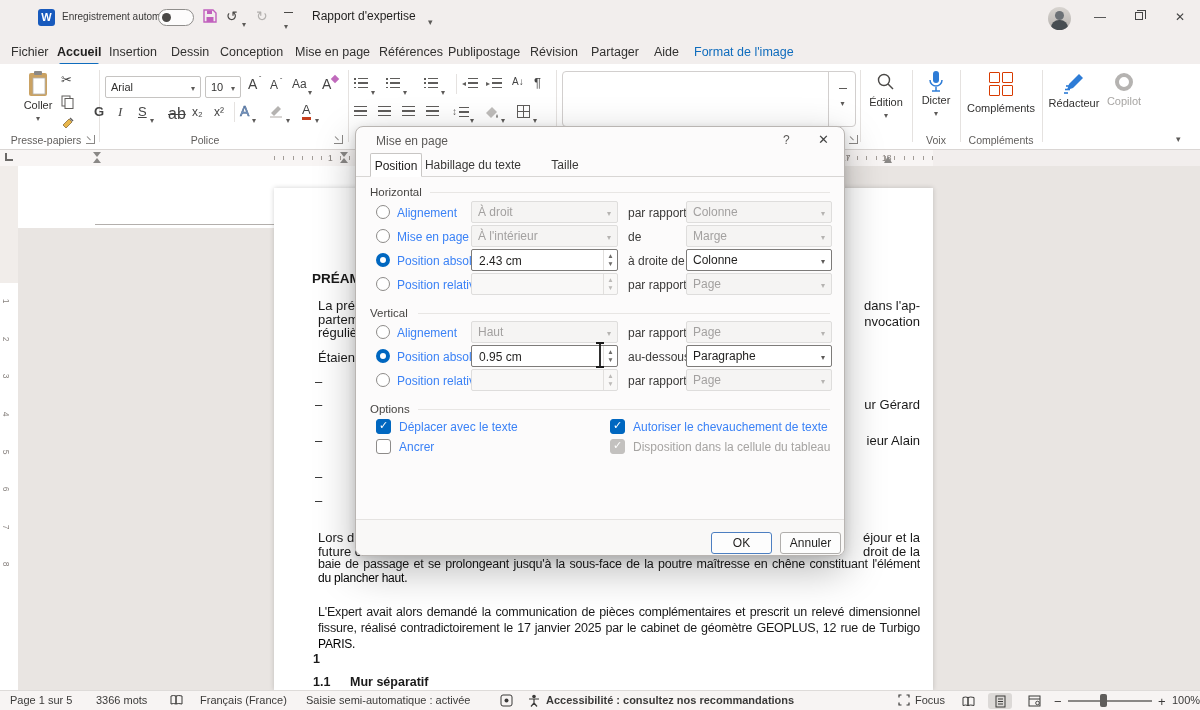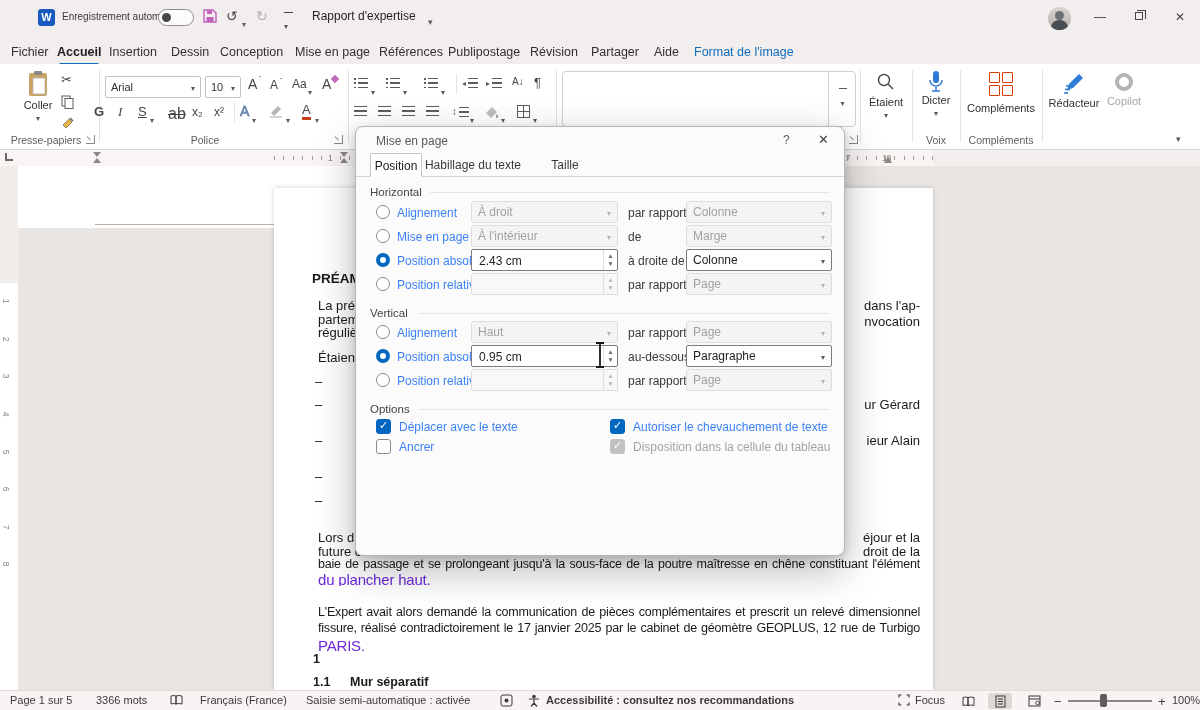--- a/index.html
+++ b/index.html
@@ -55,21 +55,21 @@
 .viewport{position:absolute;left:0;top:166px;width:1200px;height:524px;background:#e9e5e2}
 .rulerv{position:absolute;left:0;top:0;width:18px;height:524px;background:#f1edea}
 .rulervband{position:absolute;left:0;top:117px;width:18px;height:407px;background:#fff}
 .vrn{position:absolute;left:4px;font-size:8.5px;color:#8a8480;transform:rotate(90deg)}
 .page{position:absolute;left:274px;top:22px;width:659px;height:502px;background:#fff;box-shadow:0 0 5px rgba(0,0,0,.18)}
 .topstrip{position:absolute;left:18px;top:0;width:340px;height:62px;background:#fff}
 .doc{position:absolute;font-size:13px;color:#1a1a1a;white-space:nowrap}
 .doc.b{font-weight:bold}
 .jl{position:absolute;width:602px;height:15px;overflow:hidden;font-size:12.5px;letter-spacing:-0.2px;color:#1a1a1a;text-align:justify}
 .jl::after{content:"";display:inline-block;width:100%}
-.pl{position:absolute;height:15px;overflow:hidden;font-size:15px;letter-spacing:-0.2px;color:#6d28d9;white-space:nowrap}
+.pl{position:absolute;height:15px;overflow:hidden;font-size:12px;letter-spacing:-0.2px;color:#000000;white-space:nowrap}
 
 .dialog{position:absolute;left:355px;top:126px;width:490px;height:430px;background:#fcfbfb;border:1px solid #b9b5b2;border-radius:8px;box-shadow:0 14px 40px rgba(0,0,0,.28),0 3px 10px rgba(0,0,0,.14);overflow:hidden;z-index:20}
 .dtitle{position:absolute;left:20px;top:7px;font-size:12px;color:#5c5a58}
 .dtabs{position:absolute;left:0;top:26px;width:490px;height:24px;border-bottom:1px solid #d8d6d4}
 .dtab{position:absolute;top:0;height:24px;line-height:24px;text-align:center;font-size:12px;color:#3a3938}
 .dtab.active{background:#fff;border:1px solid #c8c6c4;border-bottom:1px solid #fff;border-radius:2px 2px 0 0;color:#1f1e1d}
 .gsec{position:absolute;left:14px;font-size:11.5px;color:#464442}
 .hair{position:absolute;height:1px;background:#e8e6e4}
 .drow{position:absolute;left:0;width:490px;height:22px}
 .radio{position:absolute;left:20px;top:4px;width:14px;height:14px;border-radius:50%;border:1px solid #8d8b89;background:#fff}
@@ -310,21 +310,21 @@
     </div>
   </div>
   <span class="lnch" style="left:849px"></span>
   <div class="vsep" style="left:860px"></div>
 
   <div class="bigbtn" style="left:864px;top:8px;width:44px">
     <svg width="20" height="20" viewBox="0 0 20 20">
           <circle cx="8" cy="8" r="5.5" fill="none" stroke="#4a4846" stroke-width="1.4"></circle>
           <line x1="12" y1="12" x2="17" y2="17" stroke="#4a4846" stroke-width="1.4"></line>
         </svg>
-    <span style="margin-top:4px">Étaient</span>
+    <span style="margin-top:4px">Édition</span>
     <span class="chv"></span>
   </div>
   <div class="vsep" style="left:912px"></div>
   <div class="bigbtn" style="left:914px;top:6px;width:44px">
     <svg width="18" height="24" viewBox="0 0 18 24">
           <rect x="6" y="1" width="6" height="12" rx="3" fill="#2e7cd6"></rect>
           <path d="M3 10 a6 6 0 0 0 12 0" fill="none" stroke="#2e7cd6" stroke-width="1.5"></path>
           <line x1="9" y1="17" x2="9" y2="21" stroke="#2e7cd6" stroke-width="1.5"></line>
           <line x1="5" y1="21" x2="13" y2="21" stroke="#2e7cd6" stroke-width="1.5"></line>
         </svg>
@@ -555,20 +555,24 @@
 
   <span class="cb on" style="left:20px;top:292px"></span>
   <span class="dlabel" style="left:43px;top:293px">Déplacer avec le texte</span>
   <span class="cb on" style="left:254px;top:292px"></span>
   <span class="dlabel" style="left:277px;top:293px">Autoriser le chevauchement de texte</span>
   <span class="cb" style="left:20px;top:312px"></span>
   <span class="dlabel" style="left:43px;top:313px">Ancrer</span>
   <span class="cb dison" style="left:254px;top:312px"></span>
   <span class="dlabel" style="left:277px;top:313px;color:#a6a4a2">Disposition dans la cellule du tableau</span>
 
+  <div class="dfooter">
+    <span class="dbtn def" style="left:355px">OK</span>
+    <span class="dbtn std" style="left:424px">Annuler</span>
+  </div>
 </div>
 
 <span class="ibeam">
   <svg width="14" height="28" viewBox="0 0 14 28">
         <g stroke="#1a1a1a" stroke-width="1.8" fill="none">
           <path d="M3 2 H11 M7 2 V26 M3 26 H11"></path>
         </g>
       </svg>
 </span>
 

